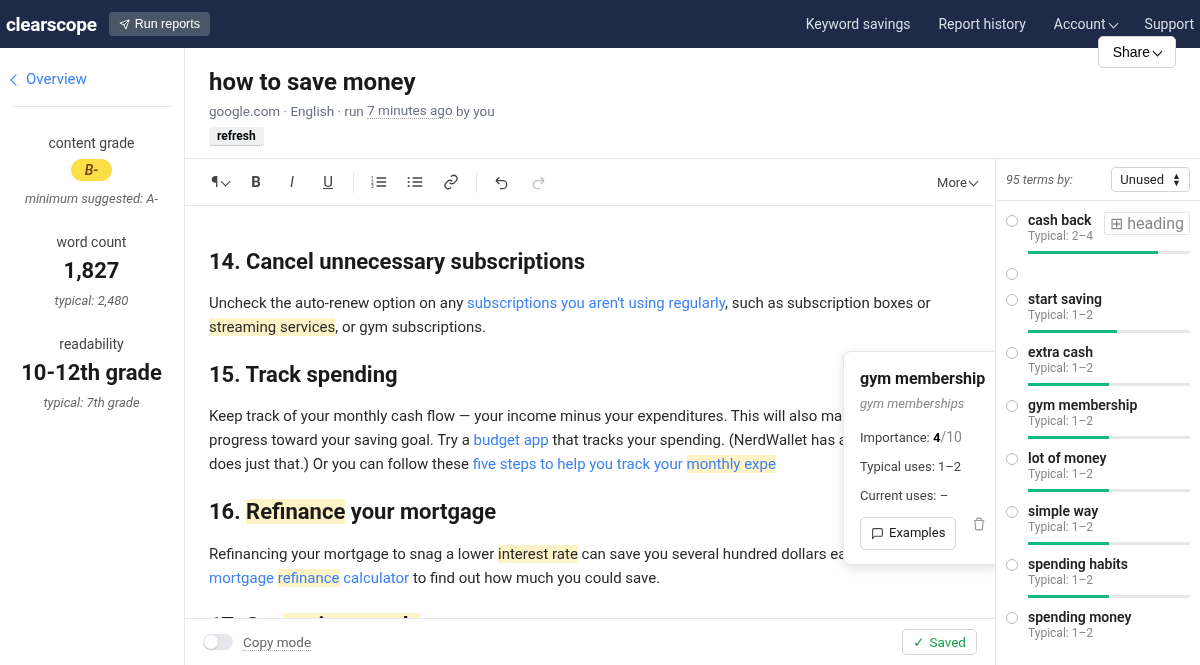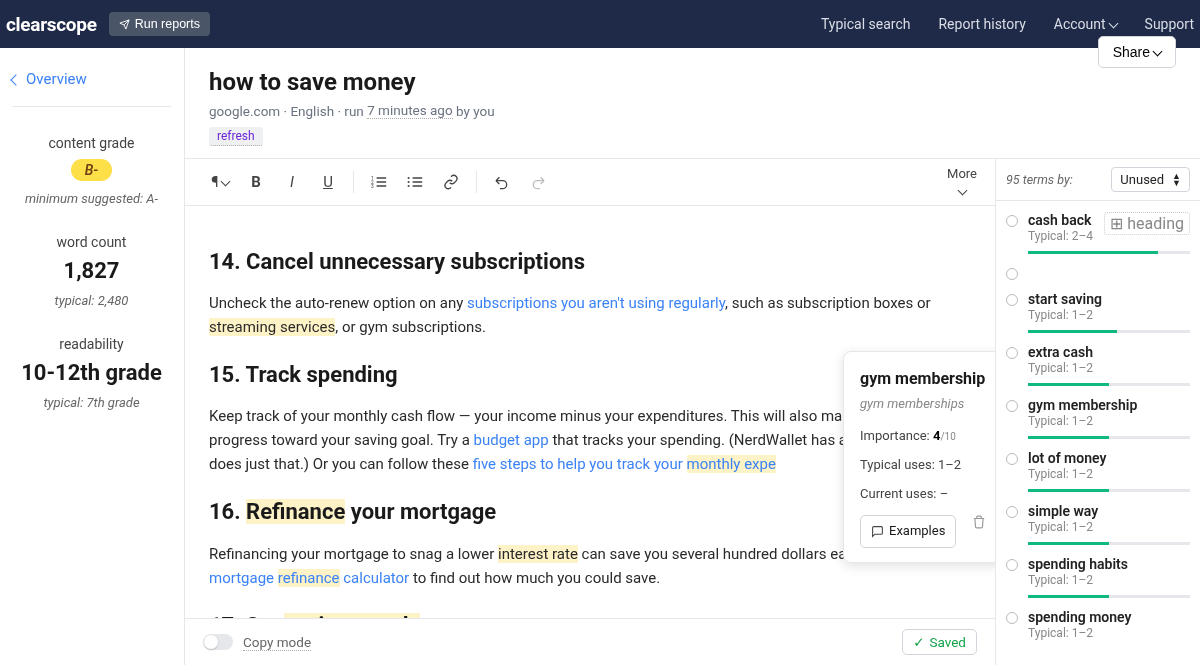--- a/index.html
+++ b/index.html
@@ -20,43 +20,43 @@
 .grade-pill { display: inline-block; background: #fde047; color: #713f12; padding: 3px 14px; border-radius: 14px; font-weight: 600; font-style: italic; font-size: 14px; }
 .metric-sub { font-size: 13px; color: #666; font-style: italic; margin-top: 10px; }
 .metric-big { font-size: 22px; font-weight: 700; margin-top: 4px; }
 
 .content { flex: 1; border-left: 1px solid #e5e7eb; display: flex; flex-direction: column; min-width: 0; }
 .header-area { padding: 20px 24px 12px; }
 .page-title { font-size: 24px; font-weight: 700; margin-bottom: 6px; }
 .meta-row { font-size: 13.5px; color: #6b7280; display: flex; align-items: center; }
 .meta-row .dotted { border-bottom: 1px dotted #aaa; }
 .share-btn { float: right; border: 1px solid #d1d5db; background: #fff; padding: 7px 14px; border-radius: 5px; font-size: 14px; cursor: pointer; display: flex; align-items: center; gap: 4px; margin-top: -32px;}
-.refresh-pill { display: inline-block; background: #eef0f2; color: #6d28d9; padding: 2px 8px; border-radius: 3px; font-size: 12px; margin-top: 8px; border-bottom: 1px dotted #aaa; cursor:pointer;}
+.refresh-pill { display: inline-block; background: #eef0f2; color: #000000; padding: 2px 8px; border-radius: 3px; font-size: 12px; margin-top: 8px; border-bottom: 1px dotted #aaa; cursor:pointer;font-weight:bold;}
 
 .editor-wrap { display: flex; flex: 1; border-top: 1px solid #e5e7eb; min-height: 0; }
 
 .editor-col { flex: 1; display: flex; flex-direction: column; min-width: 0; position: relative; }
 .toolbar { display: flex; align-items: center; padding: 6px 18px; border-bottom: 1px solid #e5e7eb; gap: 2px; }
 .tb-btn { width: 34px; height: 34px; display: flex; align-items: center; justify-content: center; color: #444; cursor: pointer; font-size: 15px; border-radius: 4px; }
 .tb-sep { width: 1px; height: 22px; background: #e5e7eb; margin: 0 6px; }
-.more-btn { margin-left: auto; font-size: 13px; color: #444; cursor: pointer; display: flex; gap: 3px; align-items: center; flex-direction: column; }
+.more-btn { margin-left: auto; font-size: 13px; color: #444; cursor: pointer; display: flex; gap: 3px; align-items: center; }
 
 .editor-body { flex: 1; overflow-y: auto; padding: 20px 24px 60px; font-size: 15px; line-height: 1.6; position: relative; }
 .editor-body h2 { font-size: 22px; font-weight: 700; margin: 18px 0 12px; }
 .editor-body p { margin-bottom: 4px; color: #2a2a2a; }
 .hl { background: #fef3c7; }
 .lnk { color: #3b82f6; }
 
 .popup { position: absolute; right: -8px; top: 145px; width: 160px; background: #fff; border: 1px solid #e5e7eb; border-radius: 8px; padding: 14px 16px; box-shadow: 0 3px 12px rgba(0,0,0,0.12); z-index: 10; }
 .popup::after { content:""; position:absolute; right:-7px; top:82px; width:12px; height:12px; background:#fff; border-right:1px solid #e5e7eb; border-top:1px solid #e5e7eb; transform:rotate(45deg); }
 .popup-title { font-weight: 700; font-size: 16px; margin-bottom: 2px; }
 .popup-sub { font-style: italic; color: #888; font-size: 13px; margin-bottom: 12px; }
 .popup-row { font-size: 13px; color: #444; margin-bottom: 8px; }
 .popup-row b { color:#000; }
-.popup-row .small { font-size: 10px; color: #888; text-align: center; }
+.popup-row .small { font-size: 14px; color: #888; text-align: center; }
 .popup-footer { display:flex; justify-content:space-between; margin-top: 10px; }
 .examples-btn { border: 1px solid #d1d5db; padding: 5px 10px; border-radius: 5px; font-size: 13px; display:flex; gap:5px; align-items:center; cursor:pointer; }
 
 .footer-bar { display:flex; align-items:center; padding: 10px 18px; border-top: 1px solid #e5e7eb; font-size: 13.5px; color:#666; }
 .toggle-track { width: 30px; height: 16px; background: #e5e7eb; border-radius: 10px; position: relative; margin-right: 10px; cursor:pointer; }
 .toggle-knob { width: 14px; height: 14px; background: #fff; border-radius: 50%; position: absolute; top: 1px; left: 1px; box-shadow: 0 1px 2px rgba(0,0,0,.2);}
 .saved-pill { margin-left:auto; border:1px solid #d1d5db; padding: 4px 10px; border-radius: 5px; color:#16a34a; display:flex; align-items:center; gap:5px; }
 
 .terms-col { width: 205px; border-left: 1px solid #e5e7eb; display: flex; flex-direction: column; }
 .terms-head { display: flex; align-items: center; padding: 8px 10px; border-bottom: 1px solid #e5e7eb; font-size: 12.5px; color:#666; font-style: italic; }
@@ -84,21 +84,21 @@
   <button class="run-reports">
     <span>
         <svg width="11" height="11" viewBox="0 0 24 24" fill="none" stroke="#fff" stroke-width="2">
           <path d="M22 2L11 13"></path>
           <path d="M22 2l-7 20-4-9-9-4 20-7z"></path>
         </svg>
       </span>
     <span>Run reports</span>
   </button>
   <div class="topnav">
-    <div class="topnav-item">Typical search</div>
+    <div class="topnav-item">Keyword savings</div>
     <div class="topnav-item">Report history</div>
     <div class="topnav-item">
         <span>Account</span>
         <span class="chev"></span>
       </div>
     <div class="topnav-item">Support</div>
   </div>
 </div>
 
 <div class="main">

